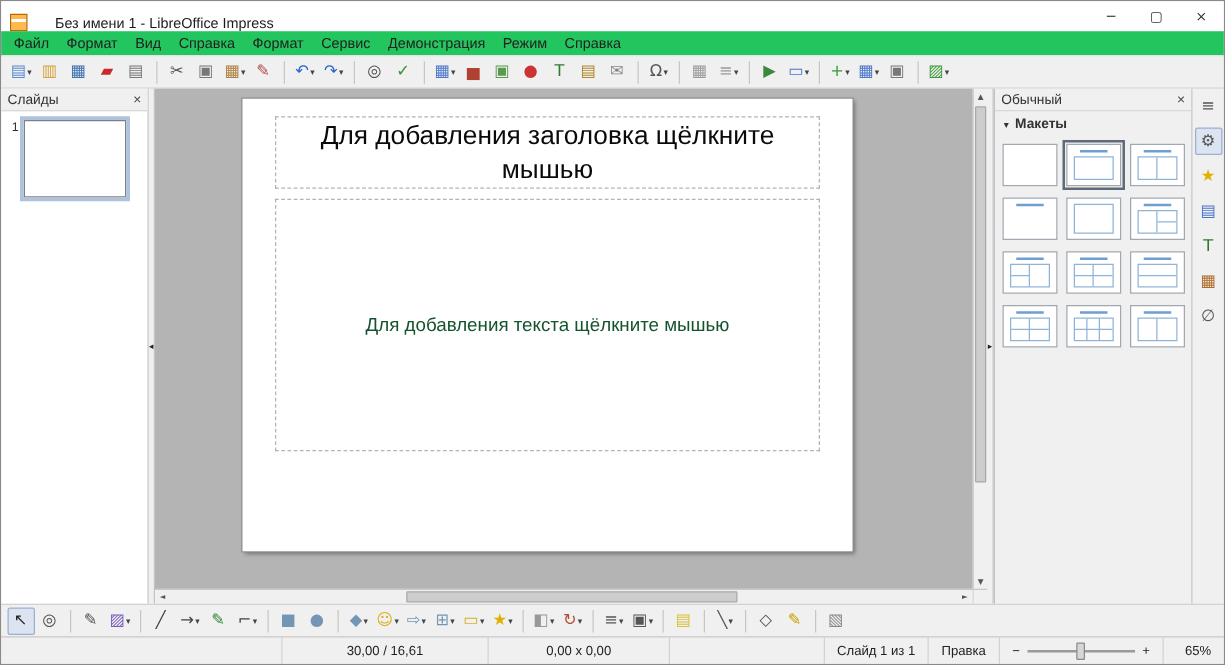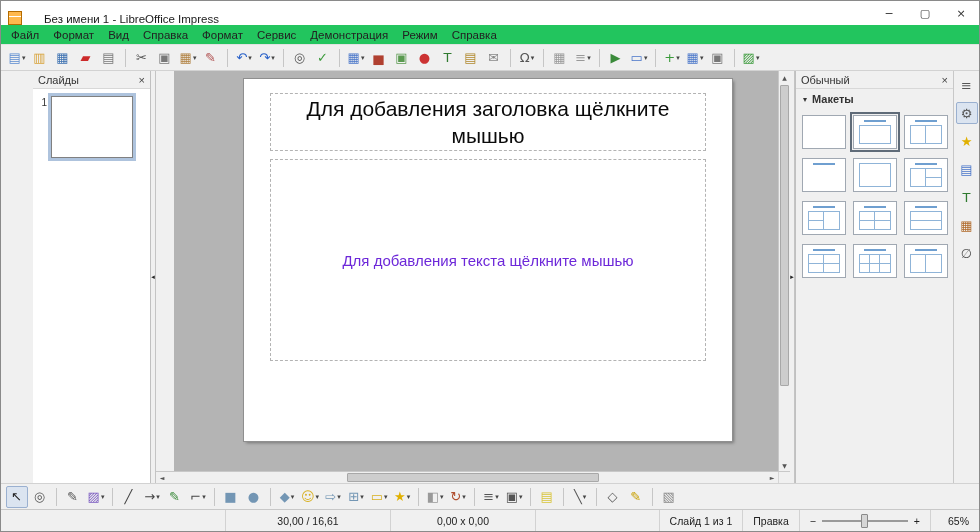--- a/index.html
+++ b/index.html
@@ -27,21 +27,21 @@
     background:#f0f0f0; border-bottom:1px solid #d2d2d2; }
   .draw-toolbar { border-bottom:none; border-top:1px solid #d2d2d2; }
   .tb-btn { height:22px; min-width:22px; display:flex; align-items:center; justify-content:center;
     border:1px solid transparent; border-radius:2px; padding:0 1px; }
   .tb-btn.active { background:#dbe4f0; border-color:#9ab0d0; }
   .tb-glyph { font-size:13px; line-height:1; font-family:"DejaVu Sans",sans-serif; }
   .tb-caret { font-size:7px; color:#444; margin-left:1px; font-family:"DejaVu Sans",sans-serif; }
   .tb-sep { width:1px; height:18px; background:#c6c6c6; margin:0 4px; flex:0 0 1px; }
 
   
-  .main { flex:1; display:flex; min-height:0;padding-left:32px; }
+  .main { flex:1; display:flex; min-height:0; }
 
   .slides-panel { flex:0 0 118px; display:flex; flex-direction:column; background:#fff;
     border-right:1px solid #c0c0c0; }
   .panel-header { flex:0 0 18px; background:#f0f0f0; border-bottom:1px solid #d8d8d8;
     display:flex; align-items:center; padding:0 5px; font-size:11px; color:#333; }
   .panel-close { margin-left:auto; font-size:11px; color:#444; }
   .slides-list { flex:1; padding:7px 4px; }
   .slide-item { display:flex; align-items:flex-start; gap:4px; }
   .slide-num { font-size:10px; color:#333; padding-top:1px; width:10px; text-align:right; }
   .slide-thumb { width:82px; height:62px; background:#fff; border:1px solid #808080; }
@@ -51,29 +51,29 @@
     display:flex; align-items:center; justify-content:center; }
   .splitter span { font-size:7px; color:#222; font-family:"DejaVu Sans",sans-serif; }
 
   .center { flex:1; display:flex; flex-direction:column; min-width:0; }
   .view-tabs { flex:0 0 18px; display:flex; align-items:flex-end; background:#f0f0f0;
     border-bottom:1px solid #b6b6b6; padding-left:2px; }
   .view-tab { font-size:10.5px; color:#222; padding:2px 8px; background:#e3e3e3;
     border:1px solid #b6b6b6; border-bottom:none; border-radius:2px 2px 0 0; margin-right:1px; white-space:nowrap; }
   .view-tab.active { background:#fff; }
 
-  .canvas-row { flex:1; display:flex; min-height:0;margin-left:18px; }
+  .canvas-row { flex:1; display:flex; min-height:0; }
   .canvas { flex:1; background:#b4b4b4; position:relative; overflow:hidden; }
   .slide-surface { position:absolute; left:70px; top:8px; width:488px; height:362px; background:#fff;
     box-shadow:0 0 0 1px #8f8f8f, 2px 2px 3px rgba(0,0,0,.35); }
   .placeholder { position:absolute; left:26px; right:26px; border:1px dashed #b3b3b3; }
   .ph-title { top:14px; height:58px; display:flex; align-items:center; justify-content:center;
     text-align:center; font-size:21px; line-height:1.3; color:#0a0a0a; padding:0 34px; }
   .ph-body { top:80px; height:202px; display:flex; align-items:center; justify-content:center;
-    text-align:center; font-size:15px; color:#6d28d9; }
+    text-align:center; font-size:15px; color:#14532d; }
 
   .v-scroll { flex:0 0 12px; background:#f0f0f0; border-left:1px solid #c8c8c8;
     display:flex; flex-direction:column; align-items:stretch; }
   .scroll-arrow { flex:0 0 12px; display:flex; align-items:center; justify-content:center;
     font-size:6px; color:#555; font-family:"DejaVu Sans",sans-serif; }
   .v-track { flex:1; position:relative; }
   .v-thumb { position:absolute; top:2px; left:1px; right:1px; height:80%;
     background:#cdcdcd; border:1px solid #a8a8a8; border-radius:1px; }
   .h-scroll-row { flex:0 0 12px; display:flex; background:#f0f0f0; border-top:1px solid #c8c8c8; }
   .h-scroll { flex:1; display:flex; align-items:stretch; }

